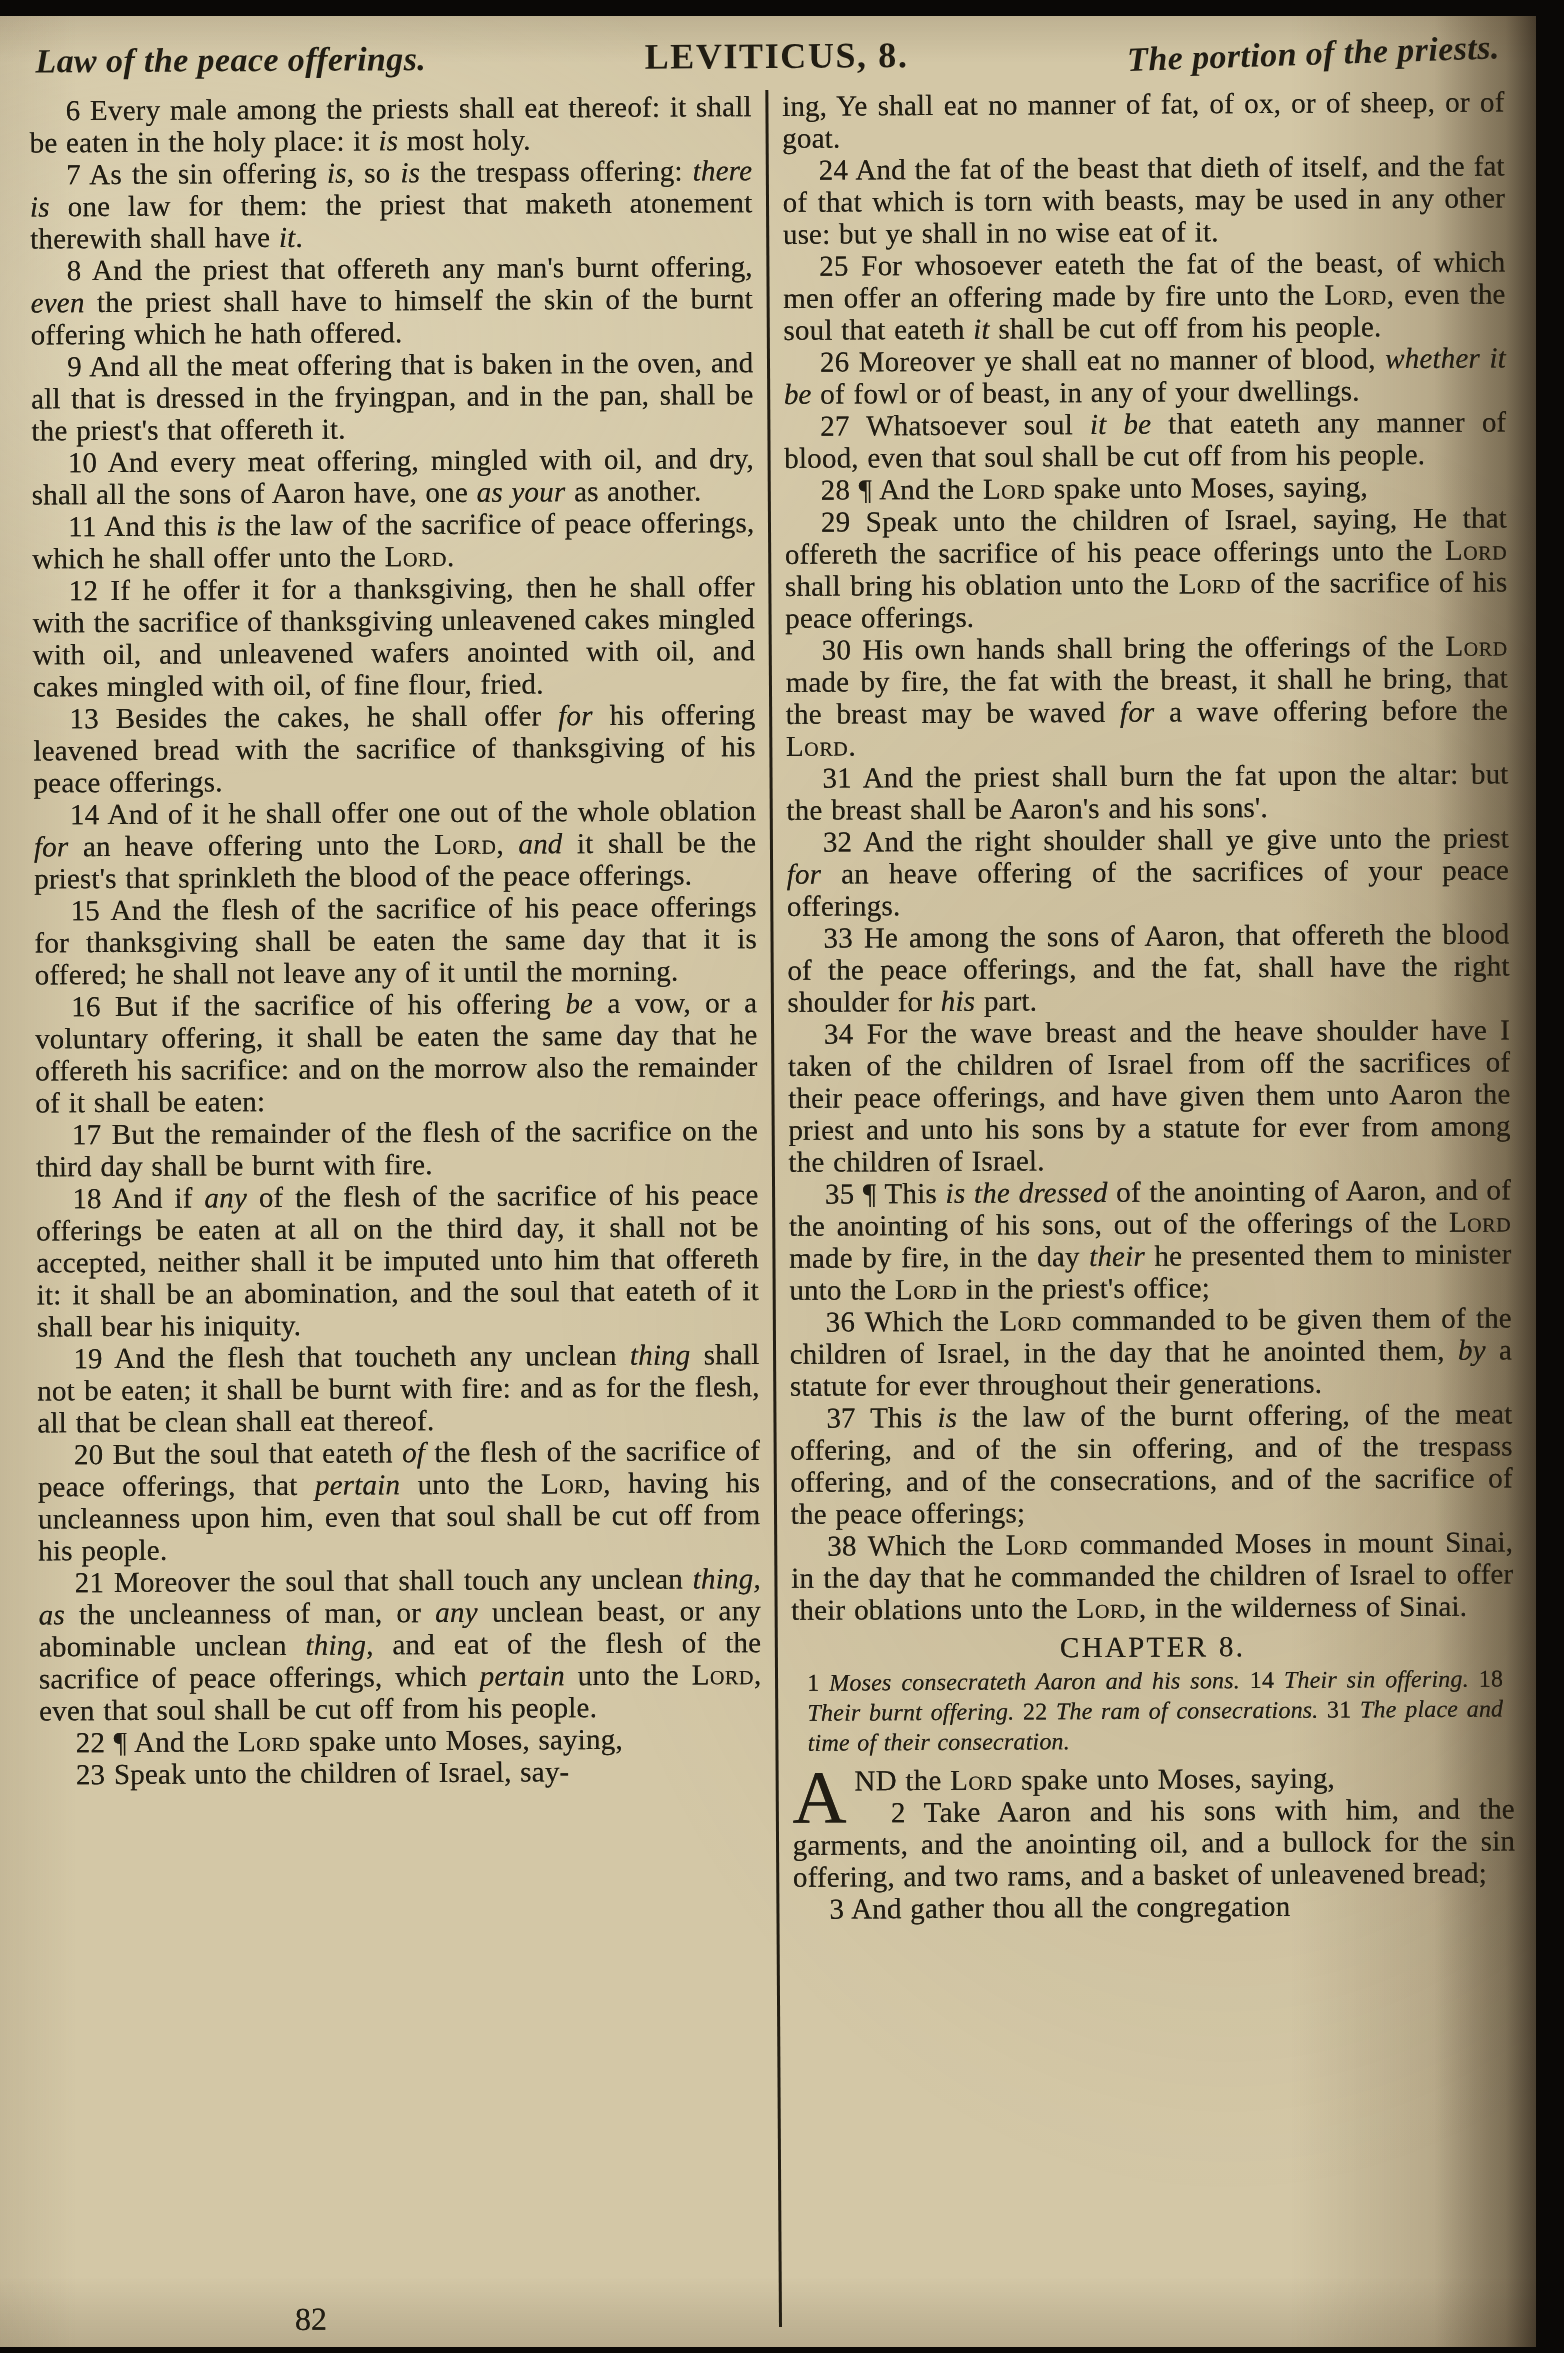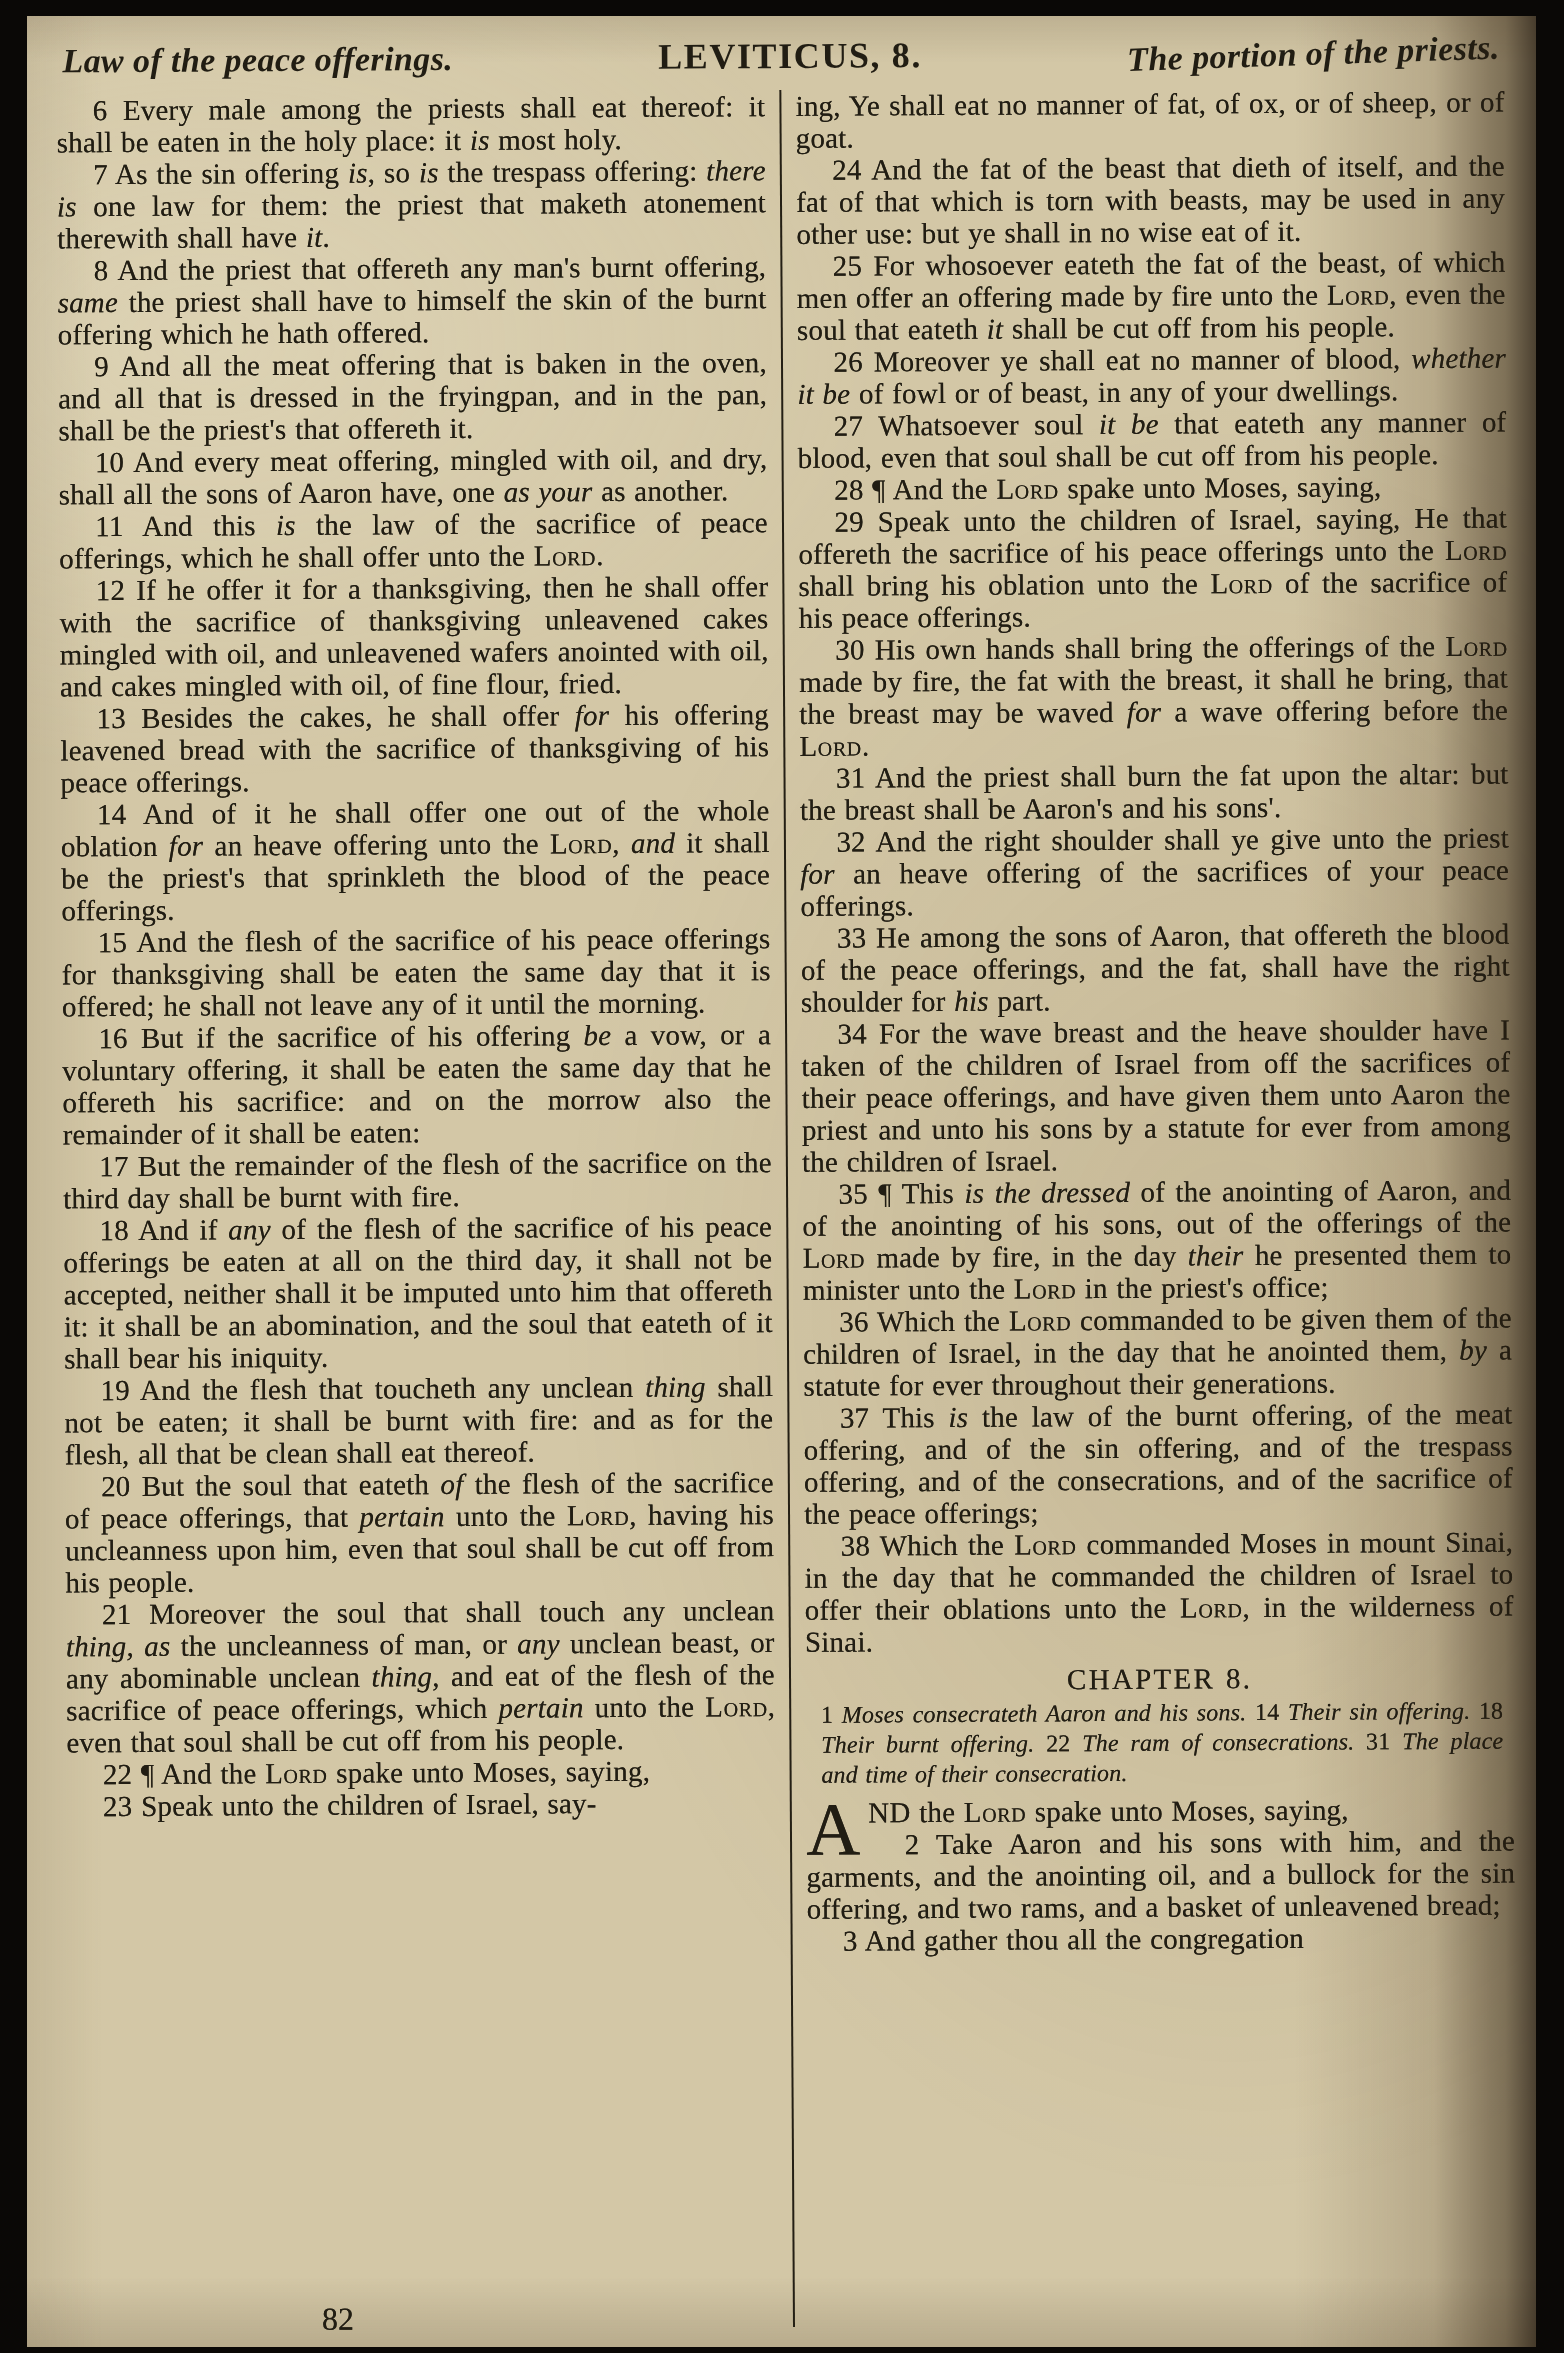--- a/index.html
+++ b/index.html
@@ -17,21 +17,20 @@
   .photo{position:absolute;inset:0;background:var(--edge);}
   .paper{
     position:absolute;left:0;top:15.6px;right:28px;bottom:6.3px;
     overflow:hidden;
     background:
       radial-gradient(1095px 704px at 12% 14%, rgba(255,250,228,0.22), transparent 62%),
       radial-gradient(939px 1252px at 80% 55%, rgba(125,100,62,0.14), transparent 72%),
       linear-gradient(to right, rgba(70,52,28,0.10), rgba(0,0,0,0) 5%, rgba(0,0,0,0) 84%, rgba(70,48,22,0.28) 97%),
       linear-gradient(to bottom, rgba(60,44,22,0.14), rgba(0,0,0,0) 2%, rgba(0,0,0,0) 97%, rgba(60,44,22,0.18)),
       var(--paper);
-    margin-left: 27px;
   }
   .edge-shadow-right{
     position:absolute;top:0;bottom:0;right:0;width:102px;pointer-events:none;
     background:linear-gradient(to right, rgba(42,30,15,0) 0%, rgba(42,30,15,0.35) 70%, rgba(24,15,7,0.65) 100%);
   }
   .content{
     position:absolute;inset:0;
     padding:19px 25px 20.3px 36px;
     display:flex;flex-direction:column;
     transform:rotate(-0.35deg);
@@ -94,21 +93,21 @@
       <div class="running-head">
         <span class="rh-left">Law of the peace offerings.</span>
         <span class="rh-center">LEVITICUS, 8.</span>
         <span class="rh-right">The portion of the priests.</span>
       </div>
 
       <div class="columns">
         <div class="col" id="col-left">
             <p class="verse">6 Every male among the priests shall eat thereof: it shall be eaten in the holy place: it <i>is</i> most holy.</p>
             <p class="verse">7 As the sin offering <i>is</i>, so <i>is</i> the trespass offering: <i>there is</i> one law for them: the priest that maketh atonement therewith shall have <i>it</i>.</p>
-            <p class="verse">8 And the priest that offereth any man's burnt offering, <i>same</i> the priest shall have to himself the skin of the burnt offering which he hath offered.</p>
+            <p class="verse">8 And the priest that offereth any man's burnt offering, <i>even</i> the priest shall have to himself the skin of the burnt offering which he hath offered.</p>
             <p class="verse">9 And all the meat offering that is baken in the oven, and all that is dressed in the fryingpan, and in the pan, shall be the priest's that offereth it.</p>
             <p class="verse">10 And every meat offering, mingled with oil, and dry, shall all the sons of Aaron have, one <i>as your</i> as another.</p>
             <p class="verse">11 And this <i>is</i> the law of the sacrifice of peace offerings, which he shall offer unto the <span class="sc">Lord</span>.</p>
             <p class="verse">12 If he offer it for a thanksgiving, then he shall offer with the sacrifice of thanksgiving unleavened cakes mingled with oil, and unleavened wafers anointed with oil, and cakes mingled with oil, of fine flour, fried.</p>
             <p class="verse">13 Besides the cakes, he shall offer <i>for</i> his offering leavened bread with the sacrifice of thanksgiving of his peace offerings.</p>
             <p class="verse">14 And of it he shall offer one out of the whole oblation <i>for</i> an heave offering unto the <span class="sc">Lord</span>, <i>and</i> it shall be the priest's that sprinkleth the blood of the peace offerings.</p>
             <p class="verse">15 And the flesh of the sacrifice of his peace offerings for thanksgiving shall be eaten the same day that it is offered; he shall not leave any of it until the morning.</p>
             <p class="verse">16 But if the sacrifice of his offering <i>be</i> a vow, or a voluntary offering, it shall be eaten the same day that he offereth his sacrifice: and on the morrow also the remainder of it shall be eaten:</p>
             <p class="verse">17 But the remainder of the flesh of the sacrifice on the third day shall be burnt with fire.</p>
             <p class="verse">18 And if <i>any</i> of the flesh of the sacrifice of his peace offerings be eaten at all on the third day, it shall not be accepted, neither shall it be imputed unto him that offereth it: it shall be an abomination, and the soul that eateth of it shall bear his iniquity.</p>

